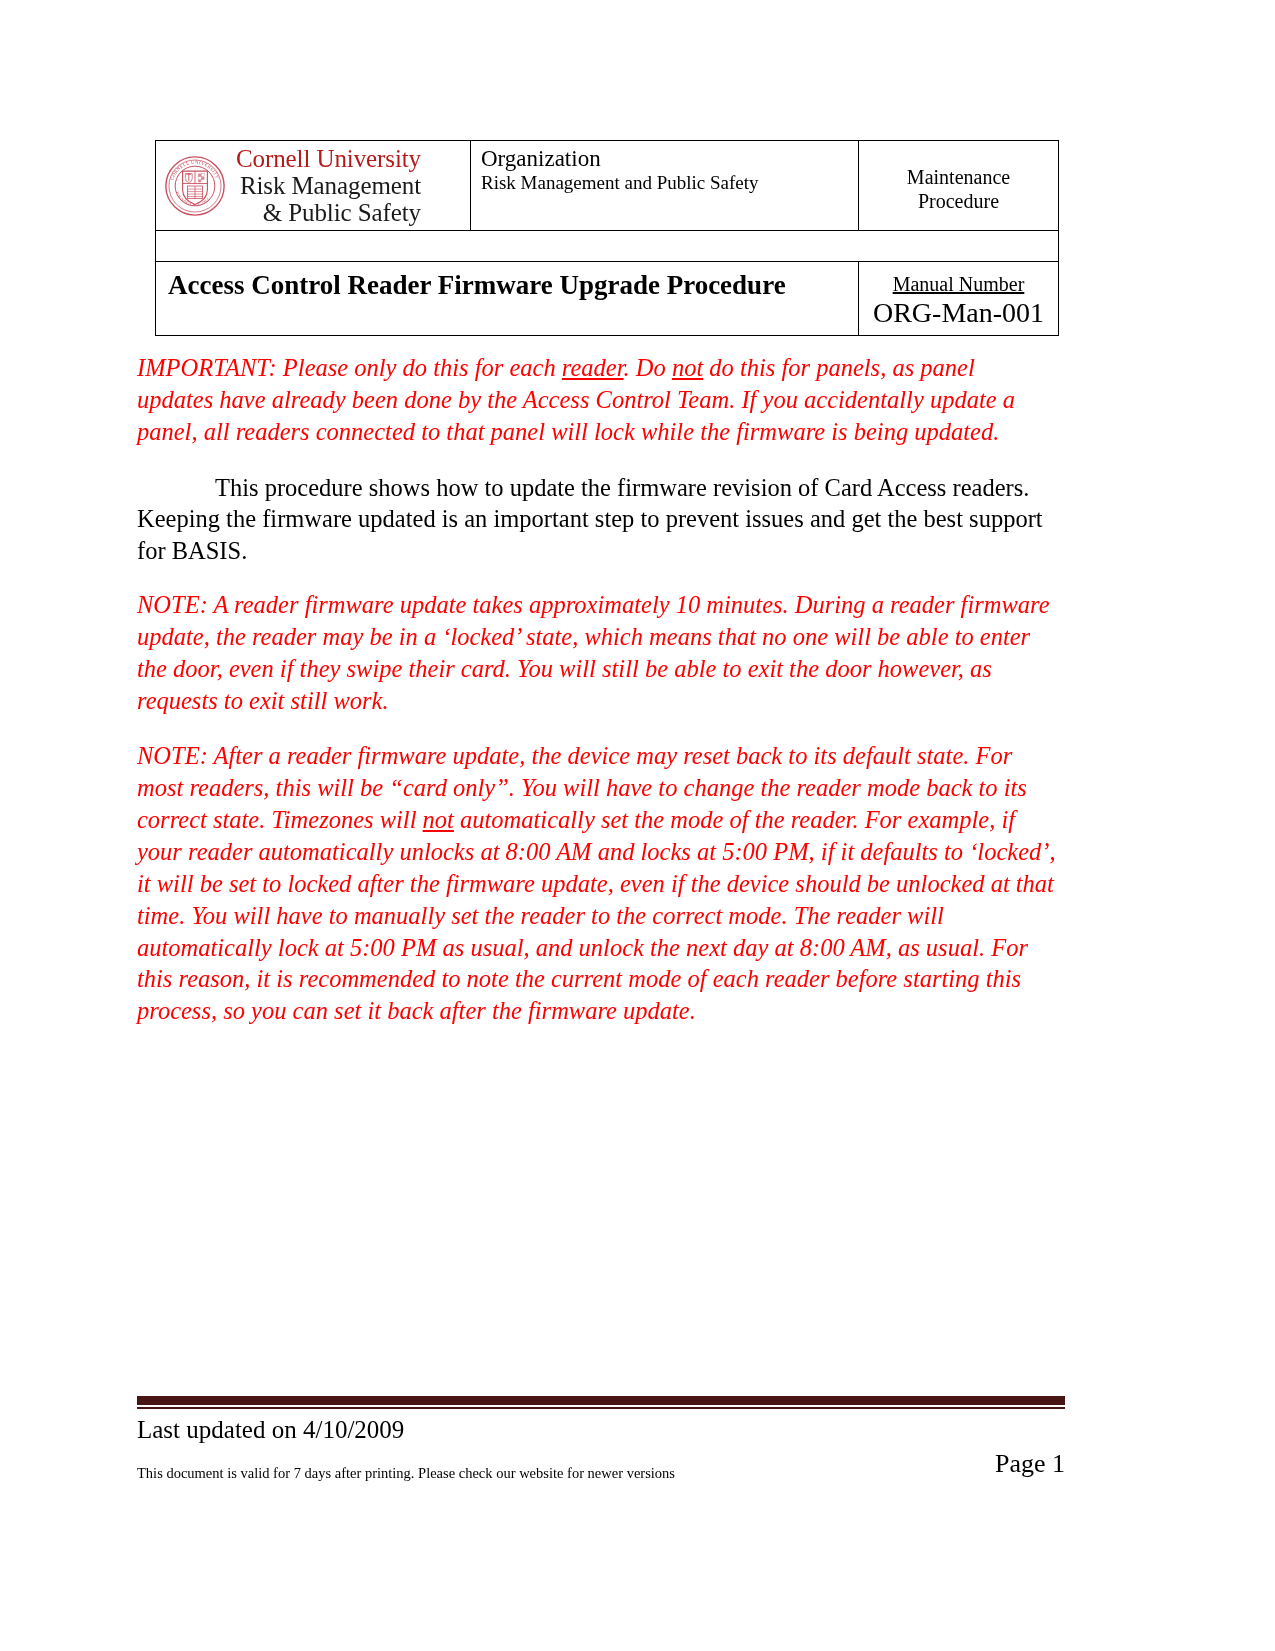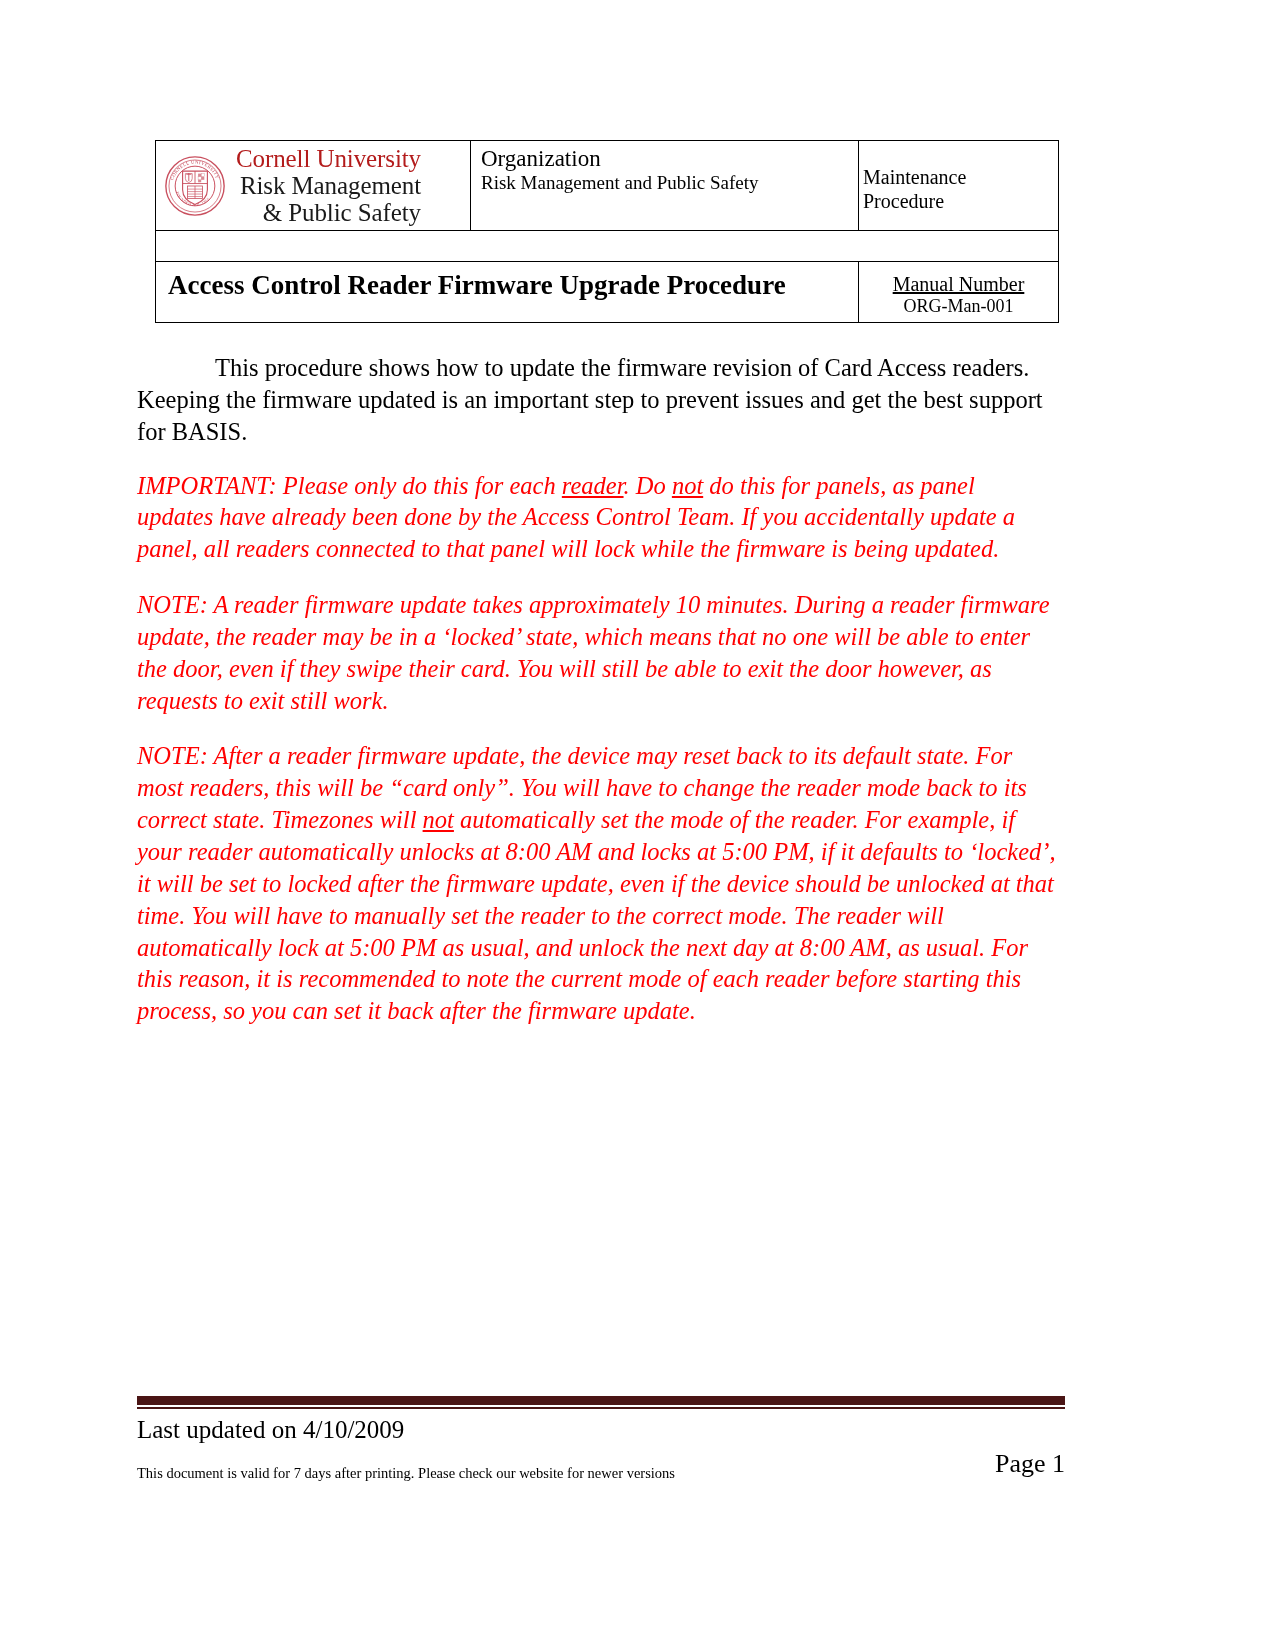--- a/index.html
+++ b/index.html
@@ -77,20 +77,21 @@
     font-size: 23px;
     line-height: 1.12;
   }
   .org-value {
     font-size: 19px;
     line-height: 1.2;
   }
 
   .cell-doctype {
     width: 191px;
+    text-align: center;
     padding: 24px 4px 4px 4px !important;
     font-size: 20px;
     line-height: 1.22;
   }
 
   
   .spacer-row td {
     height: 30px;
   }
 
@@ -105,21 +106,21 @@
     text-align: center;
     padding: 10px 4px 4px 4px !important;
     line-height: 1.22;
     margin-left: 8px;
   }
   .manual-label {
     font-size: 20px;
     text-decoration: underline;
   }
   .manual-value {
-    font-size: 18px;
+    font-size: 28px;
   }
 
   
   .body-block {
     position: absolute;
     left: 137px;
     top: 352px;
     width: 920px;
   }
   p.para {
@@ -253,23 +254,23 @@
       <td class="cell-manual">
         <div class="manual-label">Manual Number</div>
         <div class="manual-value">ORG-Man-001</div>
       </td>
     </tr>
   </tbody>
     </table>
 
   <div class="body-block">
 
+    <p class="para note"><span>IMPORTANT:  Please only do this for each </span><span class="u">reader</span><span>.  Do </span><span class="u">not</span><span> do this for panels, as panel updates have already been done by the Access Control Team. If you accidentally update a panel, all readers connected to that panel will lock while the firmware is being updated.</span></p>
+
     <p class="para intro">This procedure shows how to update the firmware revision of Card Access readers. Keeping the firmware updated is an important step to prevent issues and get the best support for BASIS.</p>
-
-    <p class="para note"><span>IMPORTANT:  Please only do this for each </span><span class="u">reader</span><span>.  Do </span><span class="u">not</span><span> do this for panels, as panel updates have already been done by the Access Control Team. If you accidentally update a panel, all readers connected to that panel will lock while the firmware is being updated.</span></p>
 
     <p class="para note">NOTE: A reader firmware update takes approximately 10 minutes. During a reader firmware update, the reader may be in a ‘locked’ state, which means that no one will be able to enter the door, even if they swipe their card.  You will still be able to exit the door however, as requests to exit still work.</p>
 
     <p class="para note"><span>NOTE: After a reader firmware update, the device may reset back to its default state.  For most readers, this will be “card only”.  You will have to change the reader mode back to its correct state.  Timezones will </span><span class="u">not</span><span> automatically set the mode of the reader.  For example, if your reader automatically unlocks at 8:00 AM and locks at 5:00 PM, if it defaults to ‘locked’, it will be set to locked after the firmware update, even if the device should be unlocked at that time.  You will have to manually set the reader to the correct mode.  The reader will automatically lock at 5:00 PM as usual, and unlock the next day at 8:00 AM, as usual.  For this reason, it is recommended to note the current mode of each reader before starting this process, so you can set it back after the firmware update.</span></p>
 
   </div>
 
   <div class="footer">
     <div class="footer-bar-thick"></div>
     <div class="footer-bar-gap"></div>

